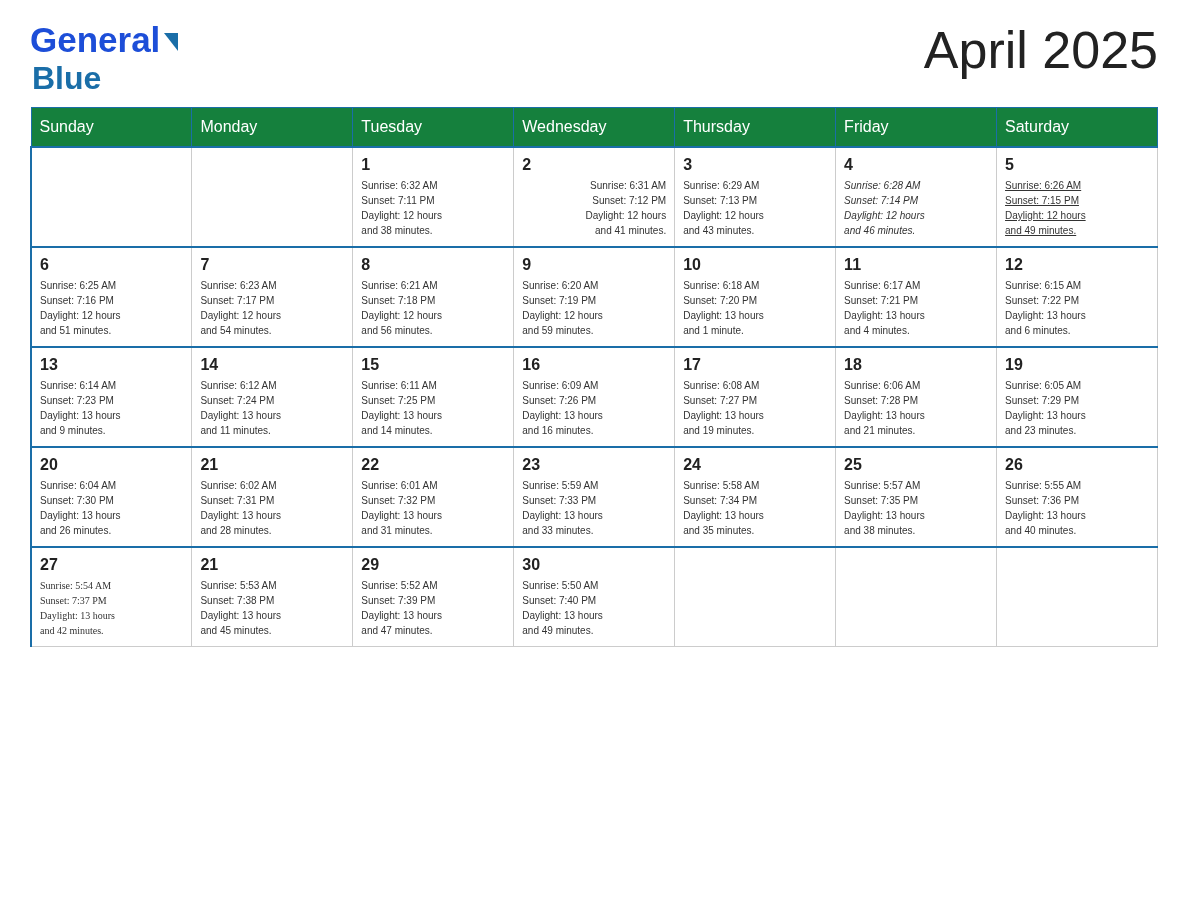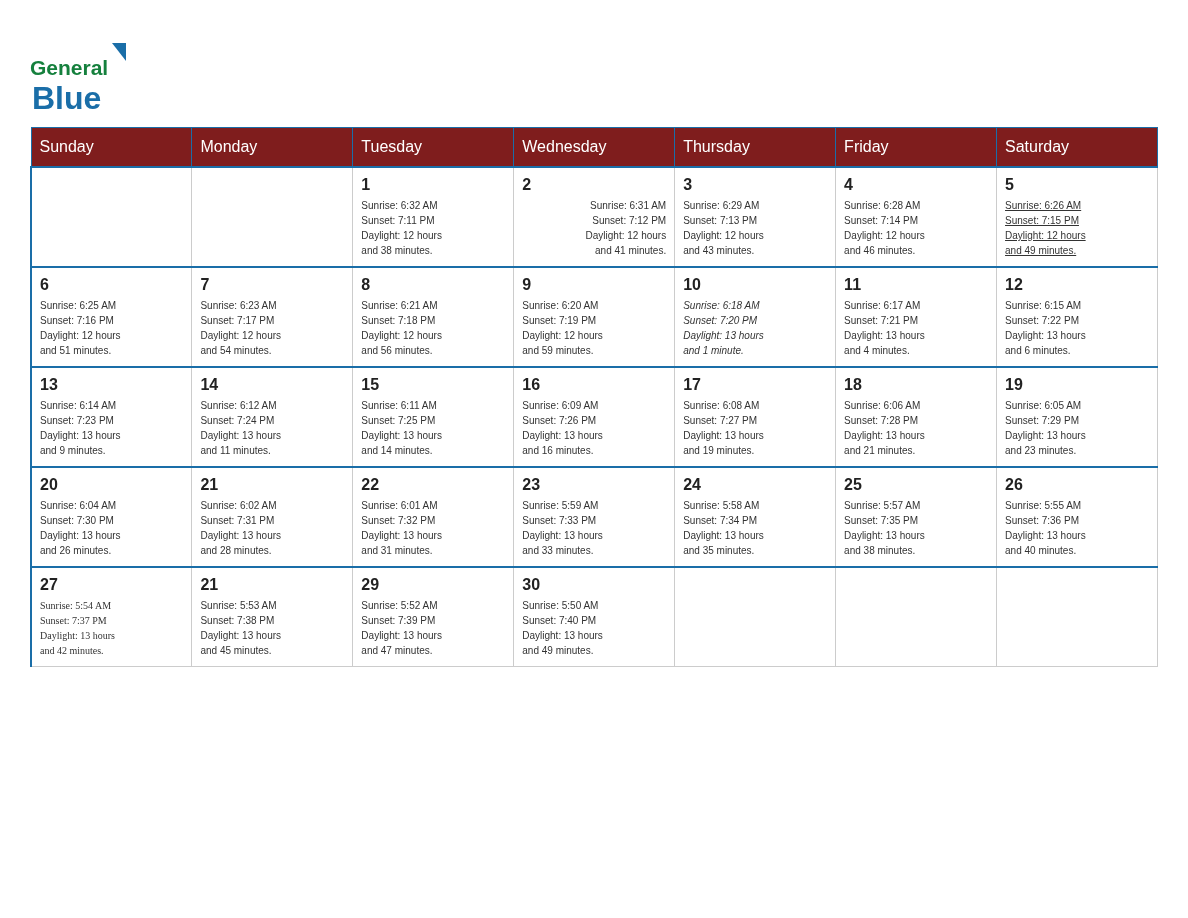--- a/index.html
+++ b/index.html
@@ -20,24 +20,23 @@
     .logo {
       display: flex;
       flex-direction: column;
       align-items: flex-start;
     }
     .logo-top {
       display: flex;
       align-items: center;
     }
     .logo-general {
-      font-size: 21px;
+      font-size: 35px;
       font-weight: bold;
-      color: #15803d;
-      margin-top: 36px;
+      color: #1d4ed8;
     }
     .logo-arrow {
       width: 0;
       height: 0;
       border-left: 14px solid transparent;
       border-right: 0px solid transparent;
       border-top: 18px solid #1a6ea8;
       margin-left: 4px;
       margin-top: 4px;
     }
@@ -59,21 +58,21 @@
       font-size: 20px;
       color: #333;
       margin-top: 4px;
     }
     .calendar {
       width: 100%;
       border-collapse: collapse;
       margin-top: 10px;
     }
     .calendar th {
-      background-color: #7f1d1d;
+      background-color: #15803d;
       color: #fff;
       font-size: 16px;
       font-weight: normal;
       padding: 10px 8px;
       text-align: left;
       border: 1px solid #1a6ea8;
     }
     .calendar td {
       border: 1px solid #ccc;
       vertical-align: top;
@@ -108,20 +107,21 @@
 
 <div class="header">
   <div class="logo">
     <div class="logo-top">
       <span class="logo-general">General</span>
       <div class="logo-arrow"></div>
     </div>
     <span class="logo-blue">Blue</span>
   </div>
   <div class="title-area">
+    <div class="month-title">April 2025</div>
   </div>
 </div>
 
 <table class="calendar">
   <thead>
     <tr>
     <th>Sunday</th>
         <th>Monday</th>
         <th>Tuesday</th>
         <th>Wednesday</th>
@@ -150,21 +150,21 @@
         </td>
         <td>
           <span class="day-num">3</span>
           <div class="day-info" style="white-space: pre-line;">Sunrise: 6:29 AM
 Sunset: 7:13 PM
 Daylight: 12 hours
 and 43 minutes.</div>
         </td>
         <td>
           <span class="day-num">4</span>
-          <div class="day-info" style="white-space: pre-line;">Sunrise: 6:28 AM
+          <div class="day-info" style="white-space: pre-line; font-style: italic;">Sunrise: 6:28 AM
 Sunset: 7:14 PM
 Daylight: 12 hours
 and 46 minutes.</div>
         </td>
         <td>
           <span class="day-num">5</span>
           <div class="day-info" style="white-space: pre-line; text-decoration: underline;">Sunrise: 6:26 AM
 Sunset: 7:15 PM
 Daylight: 12 hours
 and 49 minutes.</div>
@@ -194,21 +194,21 @@
         </td>
         <td>
           <span class="day-num">9</span>
           <div class="day-info" style="white-space: pre-line;">Sunrise: 6:20 AM
 Sunset: 7:19 PM
 Daylight: 12 hours
 and 59 minutes.</div>
         </td>
         <td>
           <span class="day-num">10</span>
-          <div class="day-info" style="white-space: pre-line; font-style: italic;">Sunrise: 6:18 AM
+          <div class="day-info" style="white-space: pre-line;">Sunrise: 6:18 AM
 Sunset: 7:20 PM
 Daylight: 13 hours
 and 1 minute.</div>
         </td>
         <td>
           <span class="day-num">11</span>
           <div class="day-info" style="white-space: pre-line;">Sunrise: 6:17 AM
 Sunset: 7:21 PM
 Daylight: 13 hours
 and 4 minutes.</div>

